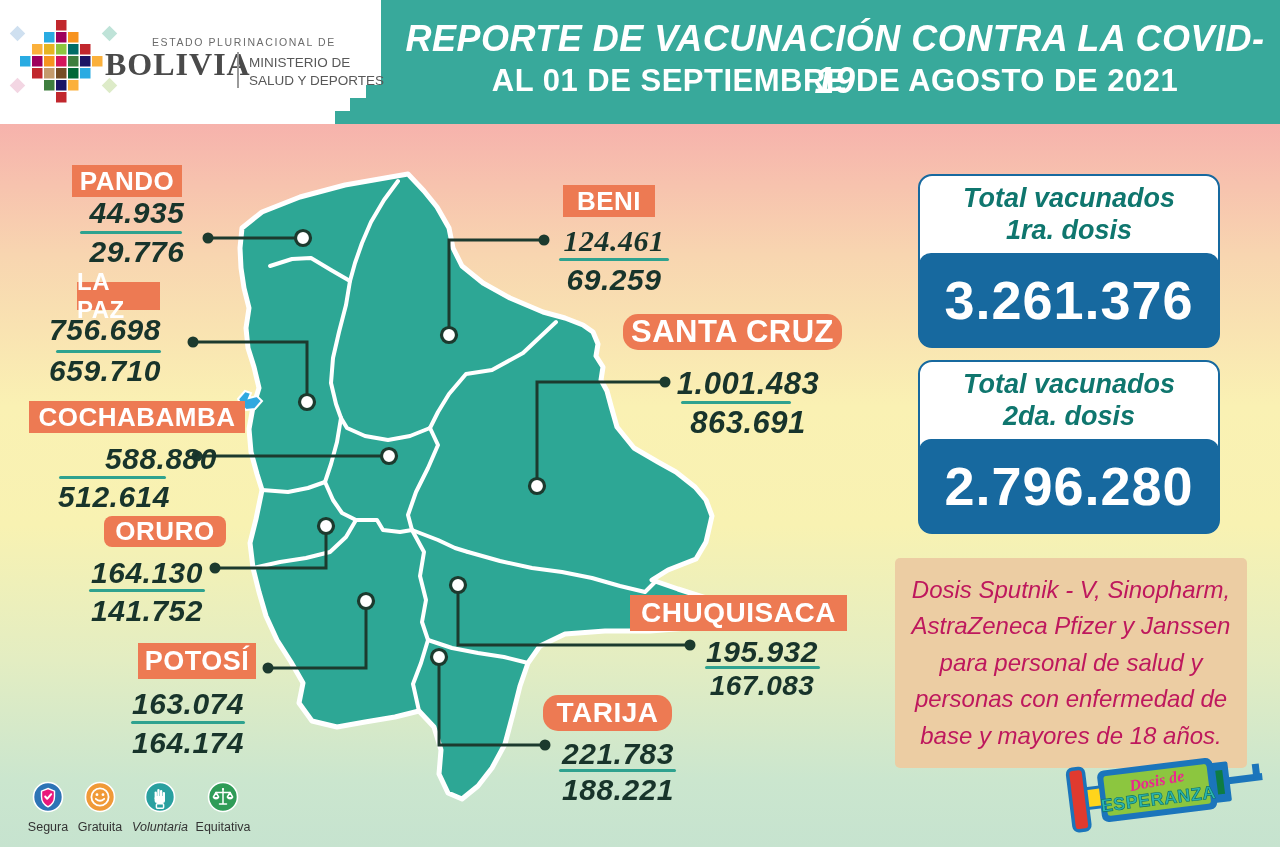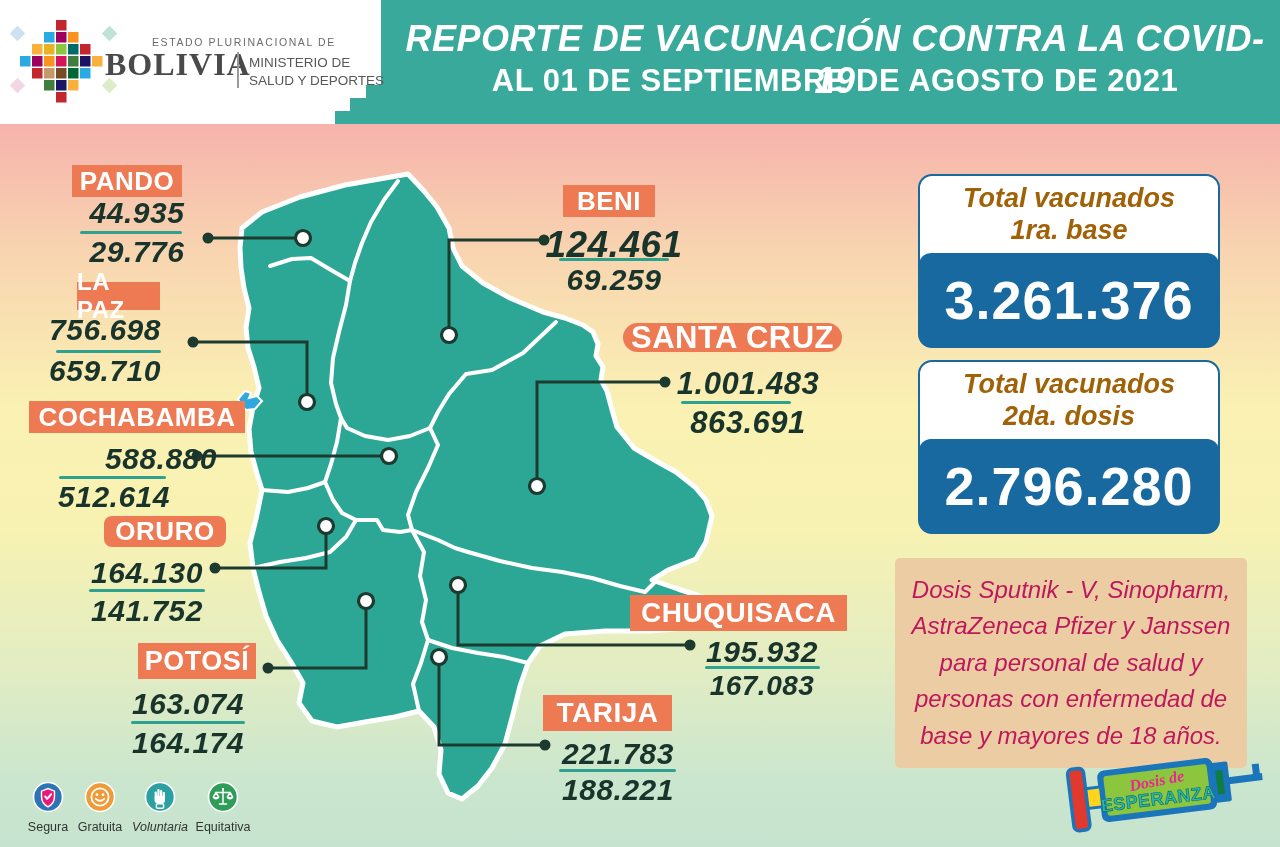--- a/index.html
+++ b/index.html
@@ -27,21 +27,21 @@
   
   .map-svg{position:absolute;left:0;top:0;}
   
   .dept-box{position:absolute;background:#ED7A53;color:#fff;display:flex;align-items:center;justify-content:center;
             font-weight:600;letter-spacing:.5px;}
   .dept-num{position:absolute;transform:translateX(-50%);white-space:nowrap;
             font-weight:bold;font-style:italic;color:#18342B;letter-spacing:.5px;}
   .dept-ul{position:absolute;height:3px;background:#2FA28F;border-radius:2px;}
   
   .total-box{position:absolute;width:302px;background:#fff;border:2.5px solid #17699F;border-radius:14px;}
-  .total-label{padding-top:7px;text-align:center;font-size:27px;line-height:1.18;font-weight:bold;font-style:italic;color:#a16207;}
+  .total-label{padding-top:7px;text-align:center;font-size:27px;line-height:1.18;font-weight:bold;font-style:italic;color:#0f766e;}
   .total-value{margin:-1px;margin-top:6px;height:94px;background:#17699F;border-radius:12px;
                display:flex;align-items:center;justify-content:center;
                color:#fff;font-size:54px;font-weight:bold;letter-spacing:1px;}
   
   .note-box{position:absolute;left:895px;top:558px;width:352px;height:210px;background:#ECCDA3;border-radius:5px;
             display:flex;flex-direction:column;justify-content:center;align-items:center;padding:10px 6px;}
   .note-line{font-size:24px;font-style:italic;color:#be185d;line-height:1.52;white-space:nowrap;font-weight:500;}
   
   .principle{position:absolute;width:90px;text-align:center;}
   .principle .plabel{margin-top:3px;font-size:12.5px;color:#333;}
@@ -207,48 +207,48 @@
         <div class="dept-num" style="left: 147px; top: 594px; font-size: 30px;">141.752</div>
       </div>
       <div>
         <div class="dept-box" style="left: 138px; top: 643px; width: 118px; height: 36px; font-size: 27px;">POTOSÍ</div>
         <div class="dept-num" style="left: 188px; top: 687px; font-size: 30px;">163.074</div>
         <div class="dept-ul" style="left: 131px; top: 721px; width: 114px;"></div>
         <div class="dept-num" style="left: 188px; top: 726px; font-size: 30px;">164.174</div>
       </div>
       <div>
         <div class="dept-box" style="left: 563px; top: 185px; width: 92px; height: 32px; font-size: 26px;">BENI</div>
-        <div class="dept-num" style="left: 614px; top: 224px; font-size: 37px;">124.461</div>
+        <div class="dept-num" style="left: 614px; top: 224px; font-size: 30px; font-family: Liberation Serif, serif;">124.461</div>
         <div class="dept-ul" style="left: 559px; top: 258px; width: 110px;"></div>
         <div class="dept-num" style="left: 614px; top: 263px; font-size: 30px;">69.259</div>
       </div>
       <div>
-        <div class="dept-box" style="left: 623px; top: 323px; width: 219px; height: 29px; font-size: 31px; border-radius: 15px;">SANTA CRUZ</div>
+        <div class="dept-box" style="left: 623px; top: 314px; width: 219px; height: 36px; font-size: 31px; border-radius: 15px;">SANTA CRUZ</div>
         <div class="dept-num" style="left: 748px; top: 366px; font-size: 31px;">1.001.483</div>
         <div class="dept-ul" style="left: 681px; top: 401px; width: 110px;"></div>
         <div class="dept-num" style="left: 748px; top: 405px; font-size: 31px;">863.691</div>
       </div>
       <div>
         <div class="dept-box" style="left: 630px; top: 595px; width: 217px; height: 36px; font-size: 28px;">CHUQUISACA</div>
         <div class="dept-num" style="left: 762px; top: 635px; font-size: 30px;">195.932</div>
         <div class="dept-ul" style="left: 705px; top: 666px; width: 115px;"></div>
         <div class="dept-num" style="left: 762px; top: 670px; font-size: 28px;">167.083</div>
       </div>
       <div>
-        <div class="dept-box" style="left: 543px; top: 695px; width: 129px; height: 36px; font-size: 28px;">TARIJA</div>
+        <div class="dept-box" style="left: 543px; top: 695px; width: 129px; height: 36px; font-size: 28px; border-radius: 15px;">TARIJA</div>
         <div class="dept-num" style="left: 618px; top: 737px; font-size: 30px;">221.783</div>
         <div class="dept-ul" style="left: 559px; top: 769px; width: 117px;"></div>
         <div class="dept-num" style="left: 618px; top: 773px; font-size: 30px;">188.221</div>
       </div>
     </div>
 
   <div class="total-box" style="left:918px;top:174px;">
     <div class="total-label">
       <div>Total vacunados</div>
-      <div>1ra. base</div>
+      <div>1ra. dosis</div>
     </div>
     <div class="total-value">3.261.376</div>
   </div>
   <div class="total-box" style="left:918px;top:360px;">
     <div class="total-label">
       <div>Total vacunados</div>
       <div>2da. dosis</div>
     </div>
     <div class="total-value">2.796.280</div>
   </div>

